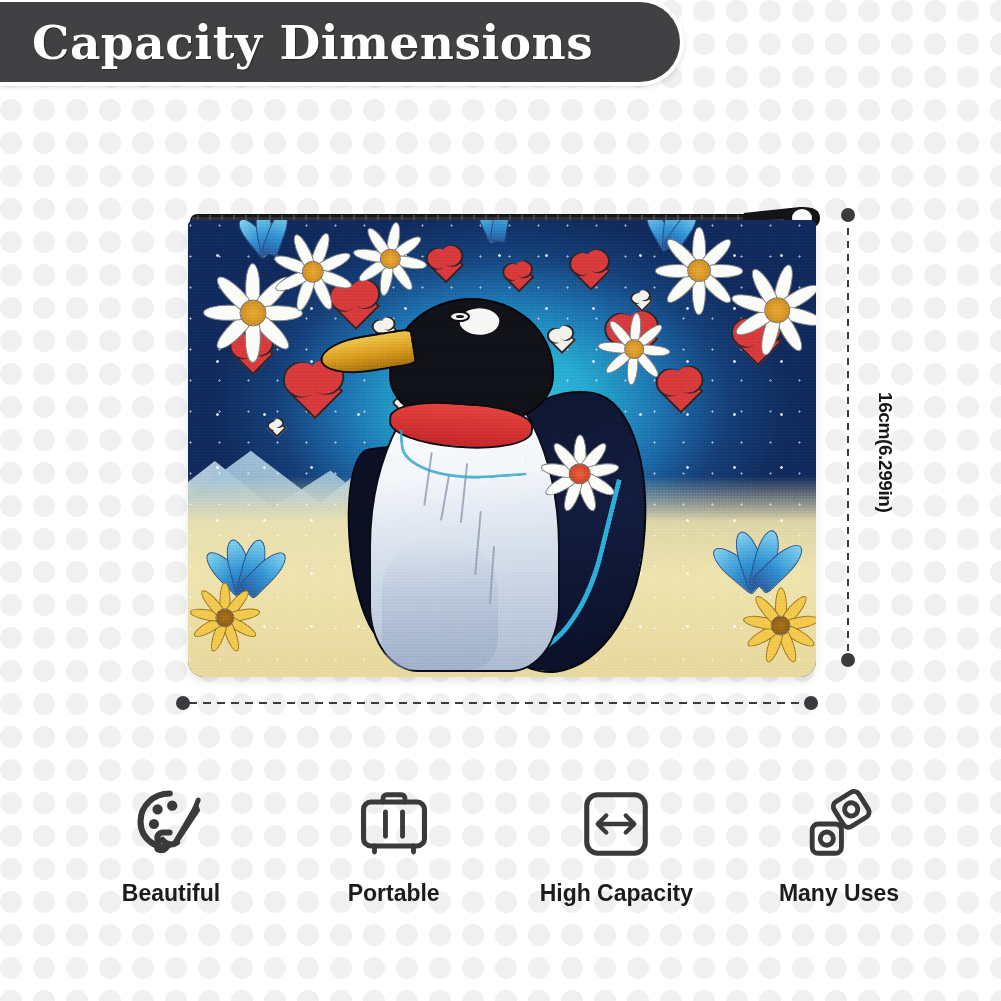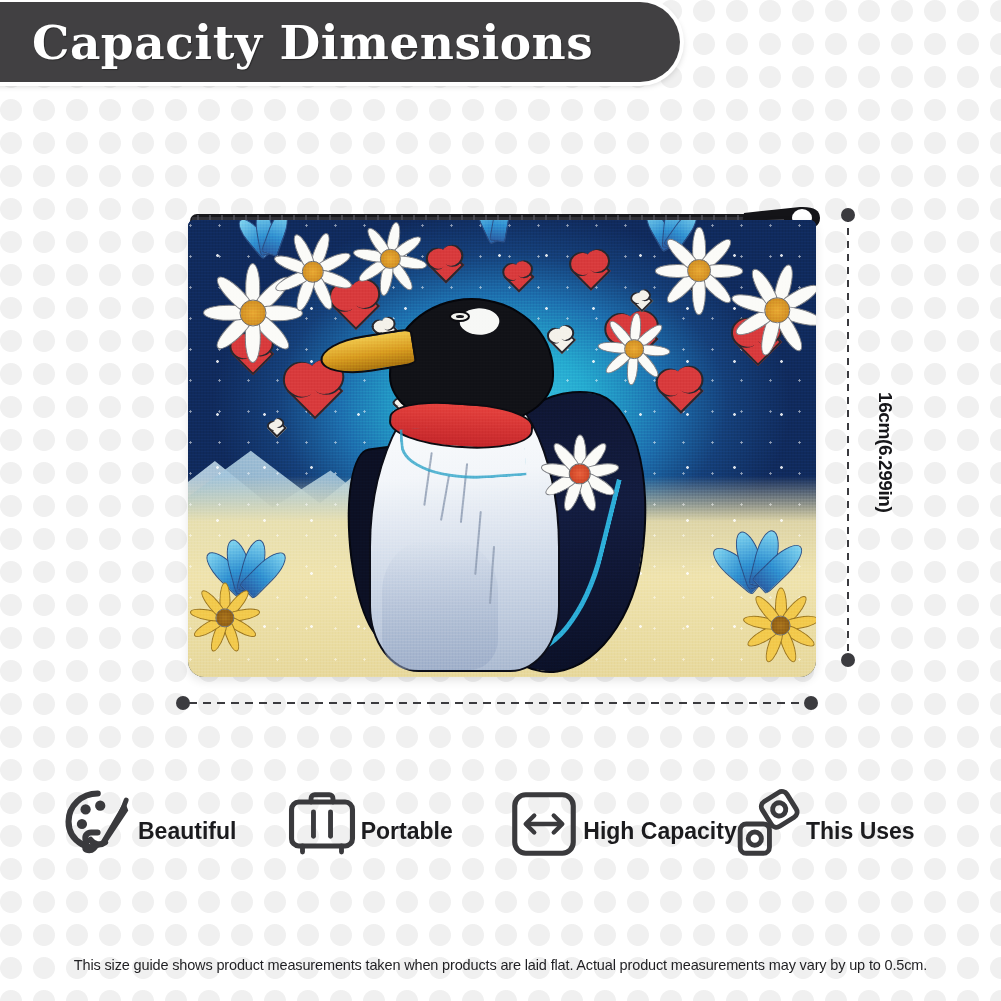--- a/index.html
+++ b/index.html
@@ -318,21 +318,21 @@
     left: 60px;
     top: 782px;
     width: 890px;
     display: flex;
     justify-content: space-between;
     align-items: flex-end;
   }
   .feature {
     width: 222px;
     display: flex;
-    flex-direction: row;
+    flex-direction: column;
     align-items: center;
   }
   .feature-icon {
     height: 84px;
     display: flex;
     align-items: center;
     justify-content: center;
   }
   .feature-label {
     margin-top: 14px;
@@ -662,19 +662,18 @@
       <div class="feature-icon">
         <svg width="78" height="78" viewBox="0 0 64 64" fill="none">
           <g transform="rotate(-32 42 20)">
             <rect x="30" y="8" width="24" height="24" rx="5" stroke="#3a3a3d" stroke-width="4"></rect>
             <circle cx="42" cy="20" r="5.4" stroke="#3a3a3d" stroke-width="4"></circle>
           </g>
           <rect x="10" y="32" width="24" height="24" rx="5" stroke="#3a3a3d" stroke-width="4"></rect>
           <circle cx="22" cy="44" r="5.4" stroke="#3a3a3d" stroke-width="4"></circle>
         </svg>
       </div>
-      <div class="feature-label">This Uses</div>
+      <div class="feature-label">Many Uses</div>
     </div>
   </div>
 
-  <div id="footer-note">This size guide shows product measurements taken when products are laid flat. Actual product measurements may vary by up to 0.5cm.</div>
 
 </div>
 
 </body></html>

